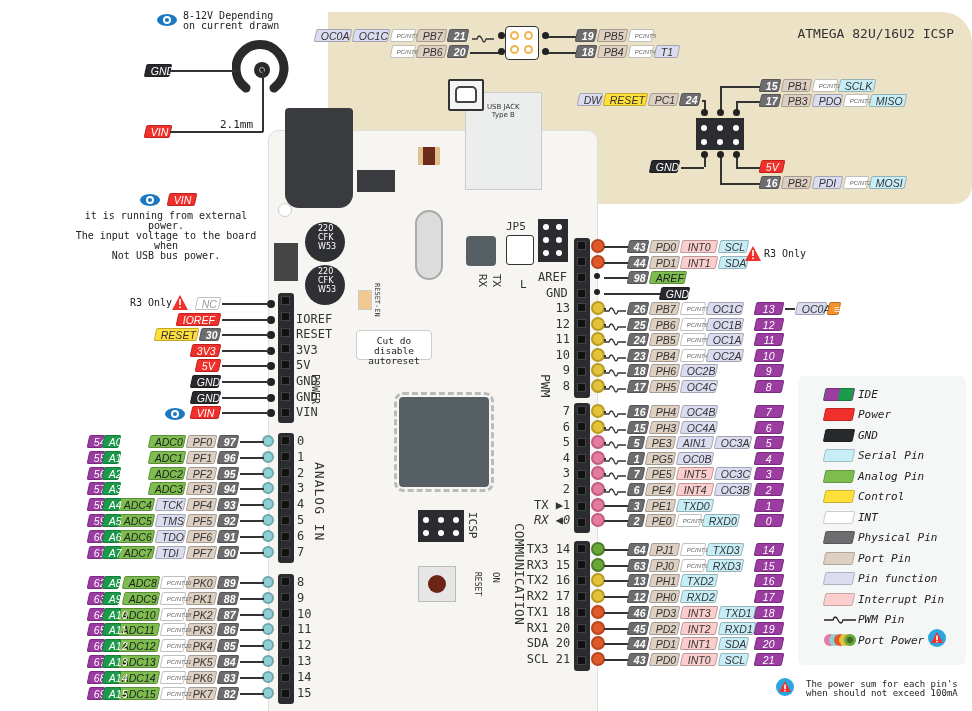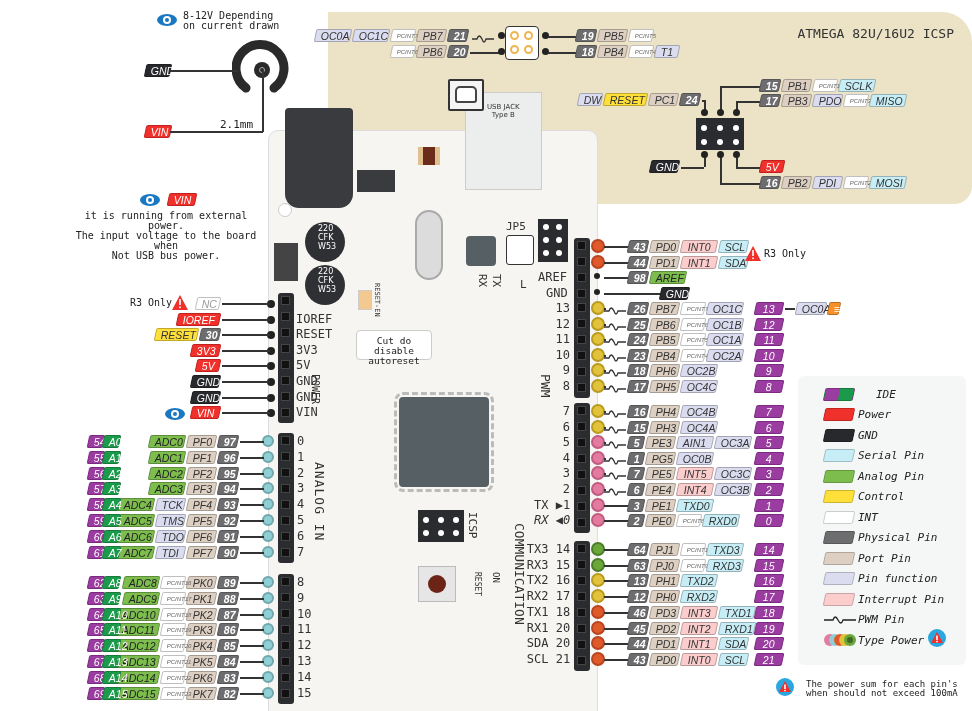--- a/index.html
+++ b/index.html
@@ -738,21 +738,21 @@
     <div class="line" style="left:604px;top:659px;width:24px;"></div>
     <div class="tag t-phys" style="left:628px;top:653px;width:20px;"><span>43</span></div>
     <div class="tag t-port" style="left:650px;top:653px;width:29px;"><span>PD0</span></div>
     <div class="tag t-irq" style="left:681px;top:653px;width:36px;"><span>INT0</span></div>
     <div class="tag t-ser" style="left:719px;top:653px;width:29px;"><span>SCL</span></div>
     <div class="tag t-ide" style="left:755px;top:653px;width:28px;"><span>21</span></div>
     <div class="blabel" style="left:526.8px;top:652px;">SCL 21</div>
   </div>
 
 <div id="legend" class="abs">
-    <div class="leg-row" style="top:10px;gap:18px;">
+    <div class="leg-row" style="top:10px;">
       <div class="leg-sw" style="background: linear-gradient(90deg, rgb(154, 60, 160) 50%, rgb(28, 154, 76) 50%);"></div>
       <span class="leg-txt">IDE</span>
     </div>
     <div class="leg-row" style="top:30.5px;">
       <div class="leg-sw" style="background: rgb(240, 48, 42);"></div>
       <span class="leg-txt">Power</span>
     </div>
     <div class="leg-row" style="top:51px;">
       <div class="leg-sw" style="background: rgb(40, 41, 45);"></div>
       <span class="leg-txt">GND</span>
@@ -797,21 +797,21 @@
     </div>
     <div class="leg-row" style="top:256px;">
       <svg width="32" height="14">
         <circle cx="6" cy="7" r="6" fill="#e47aa0"></circle>
         <circle cx="11" cy="7" r="6" fill="#8fcfd6"></circle>
         <circle cx="16" cy="7" r="6" fill="#e0592a"></circle>
         <circle cx="21" cy="7" r="6" fill="#e2c23a"></circle>
         <circle cx="26" cy="7" r="6" fill="#6aa63a"></circle>
         <circle cx="26" cy="7" r="3" fill="#3c6a1f"></circle>
       </svg>
-      <span class="leg-txt" style="margin-left:2px;">Type Power</span>
+      <span class="leg-txt" style="margin-left:2px;">Port Power</span>
       <span style="margin-left:4px;display:inline-block;"><svg width="18" height="18">
           <circle cx="9" cy="9" r="9" fill="#2aa7df"></circle>
           <path d="M9 3 L15 14 L3 14 Z" fill="#f0302a"></path>
           <rect x="8.2" y="6.5" width="1.6" height="4.5" fill="#fff"></rect>
           <rect x="8.2" y="11.8" width="1.6" height="1.5" fill="#fff"></rect>
         </svg></span>
     </div>
   </div>
 
 <div class="abs warn" style="left:776px;top:678px;width:18px;height:18px;">

